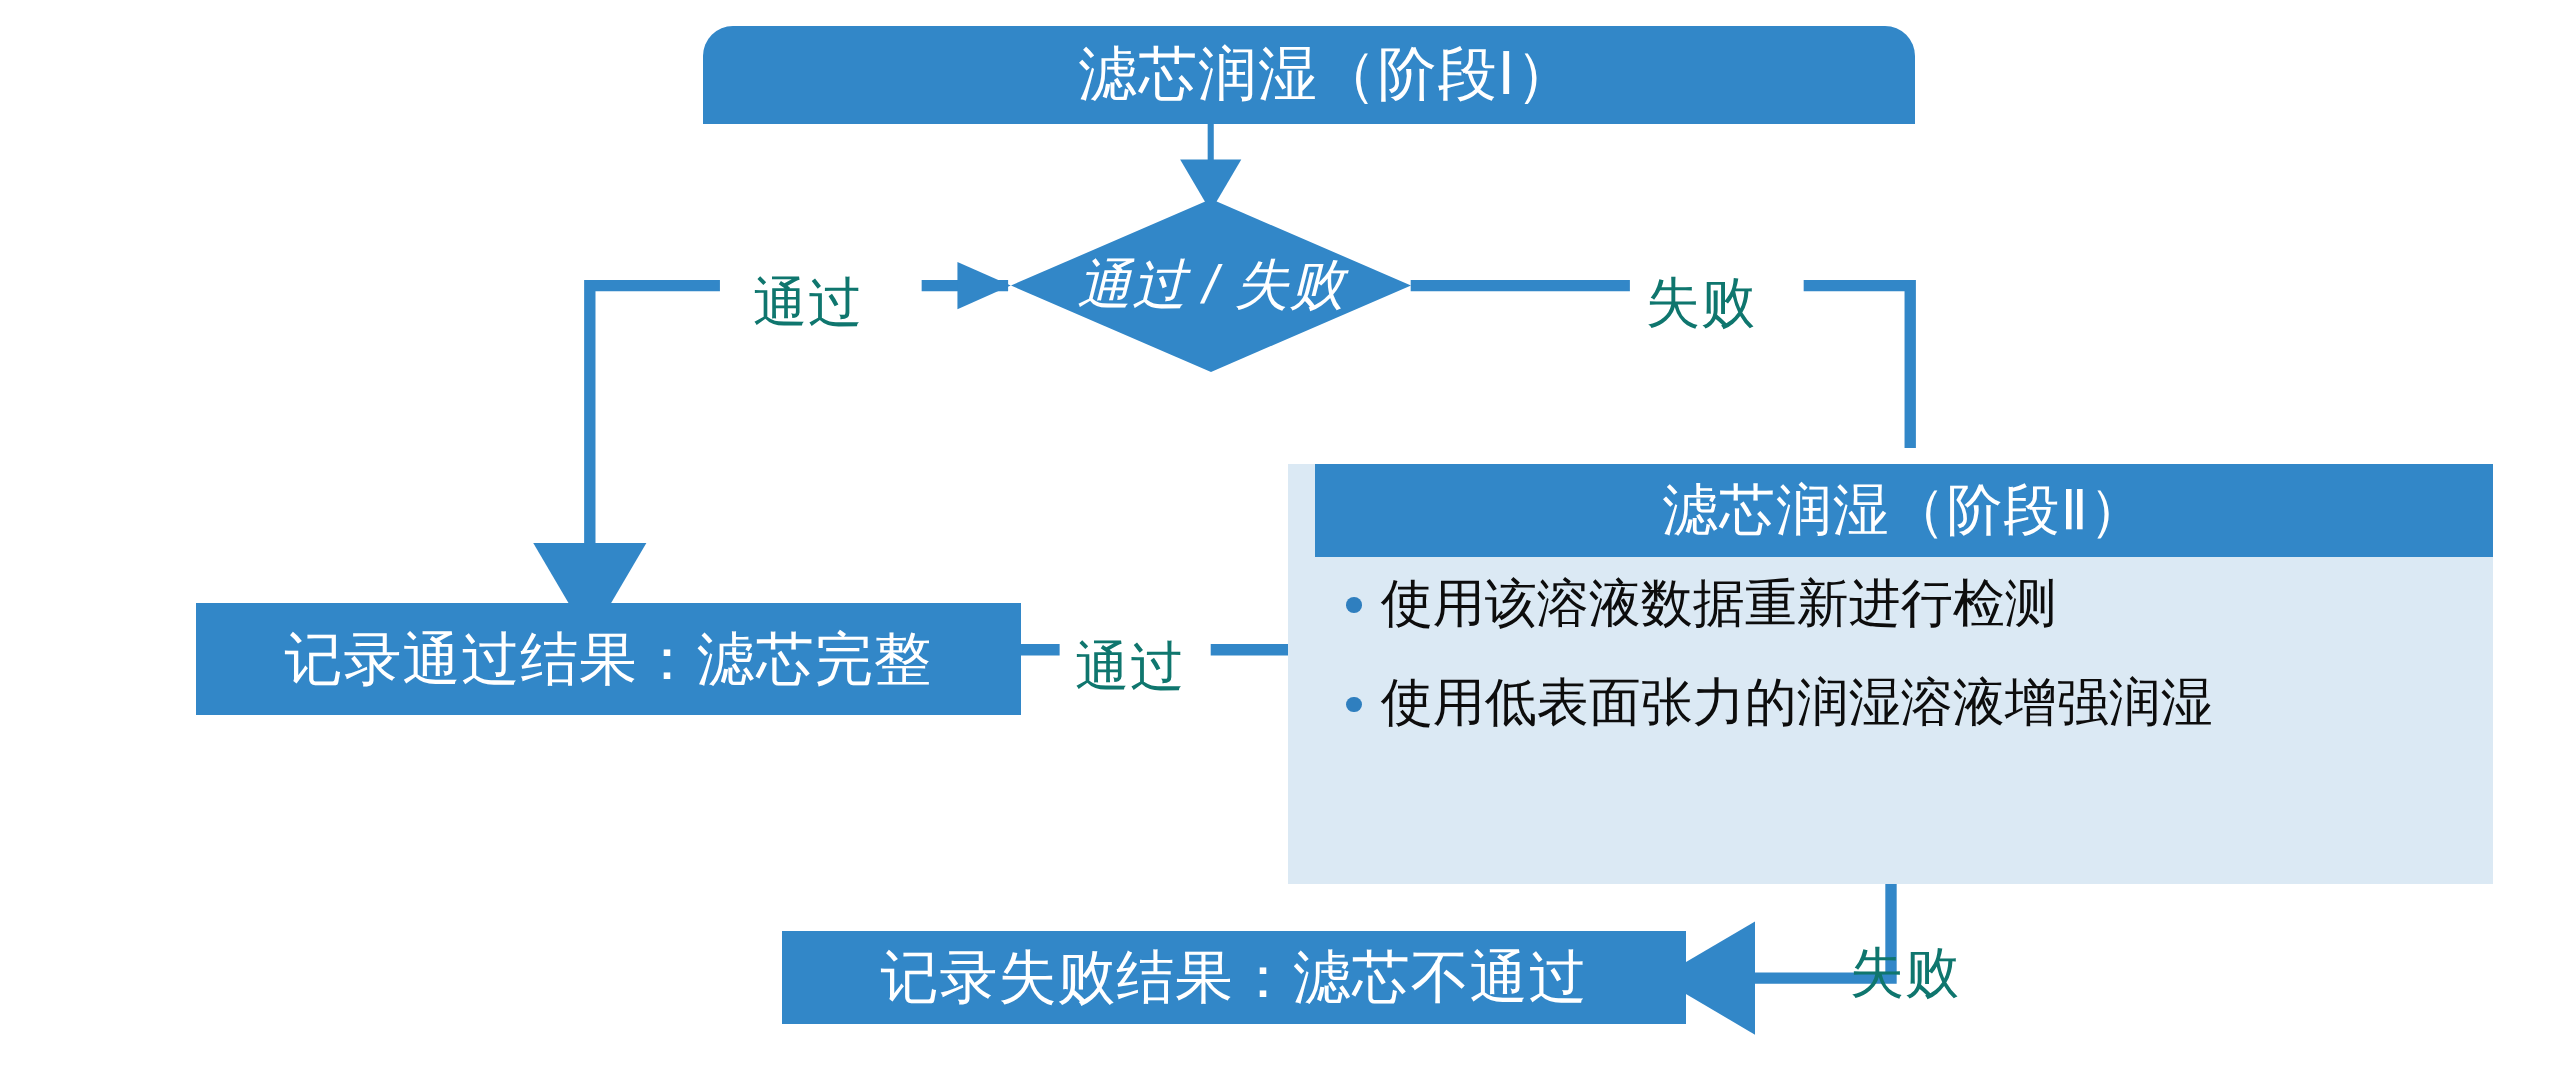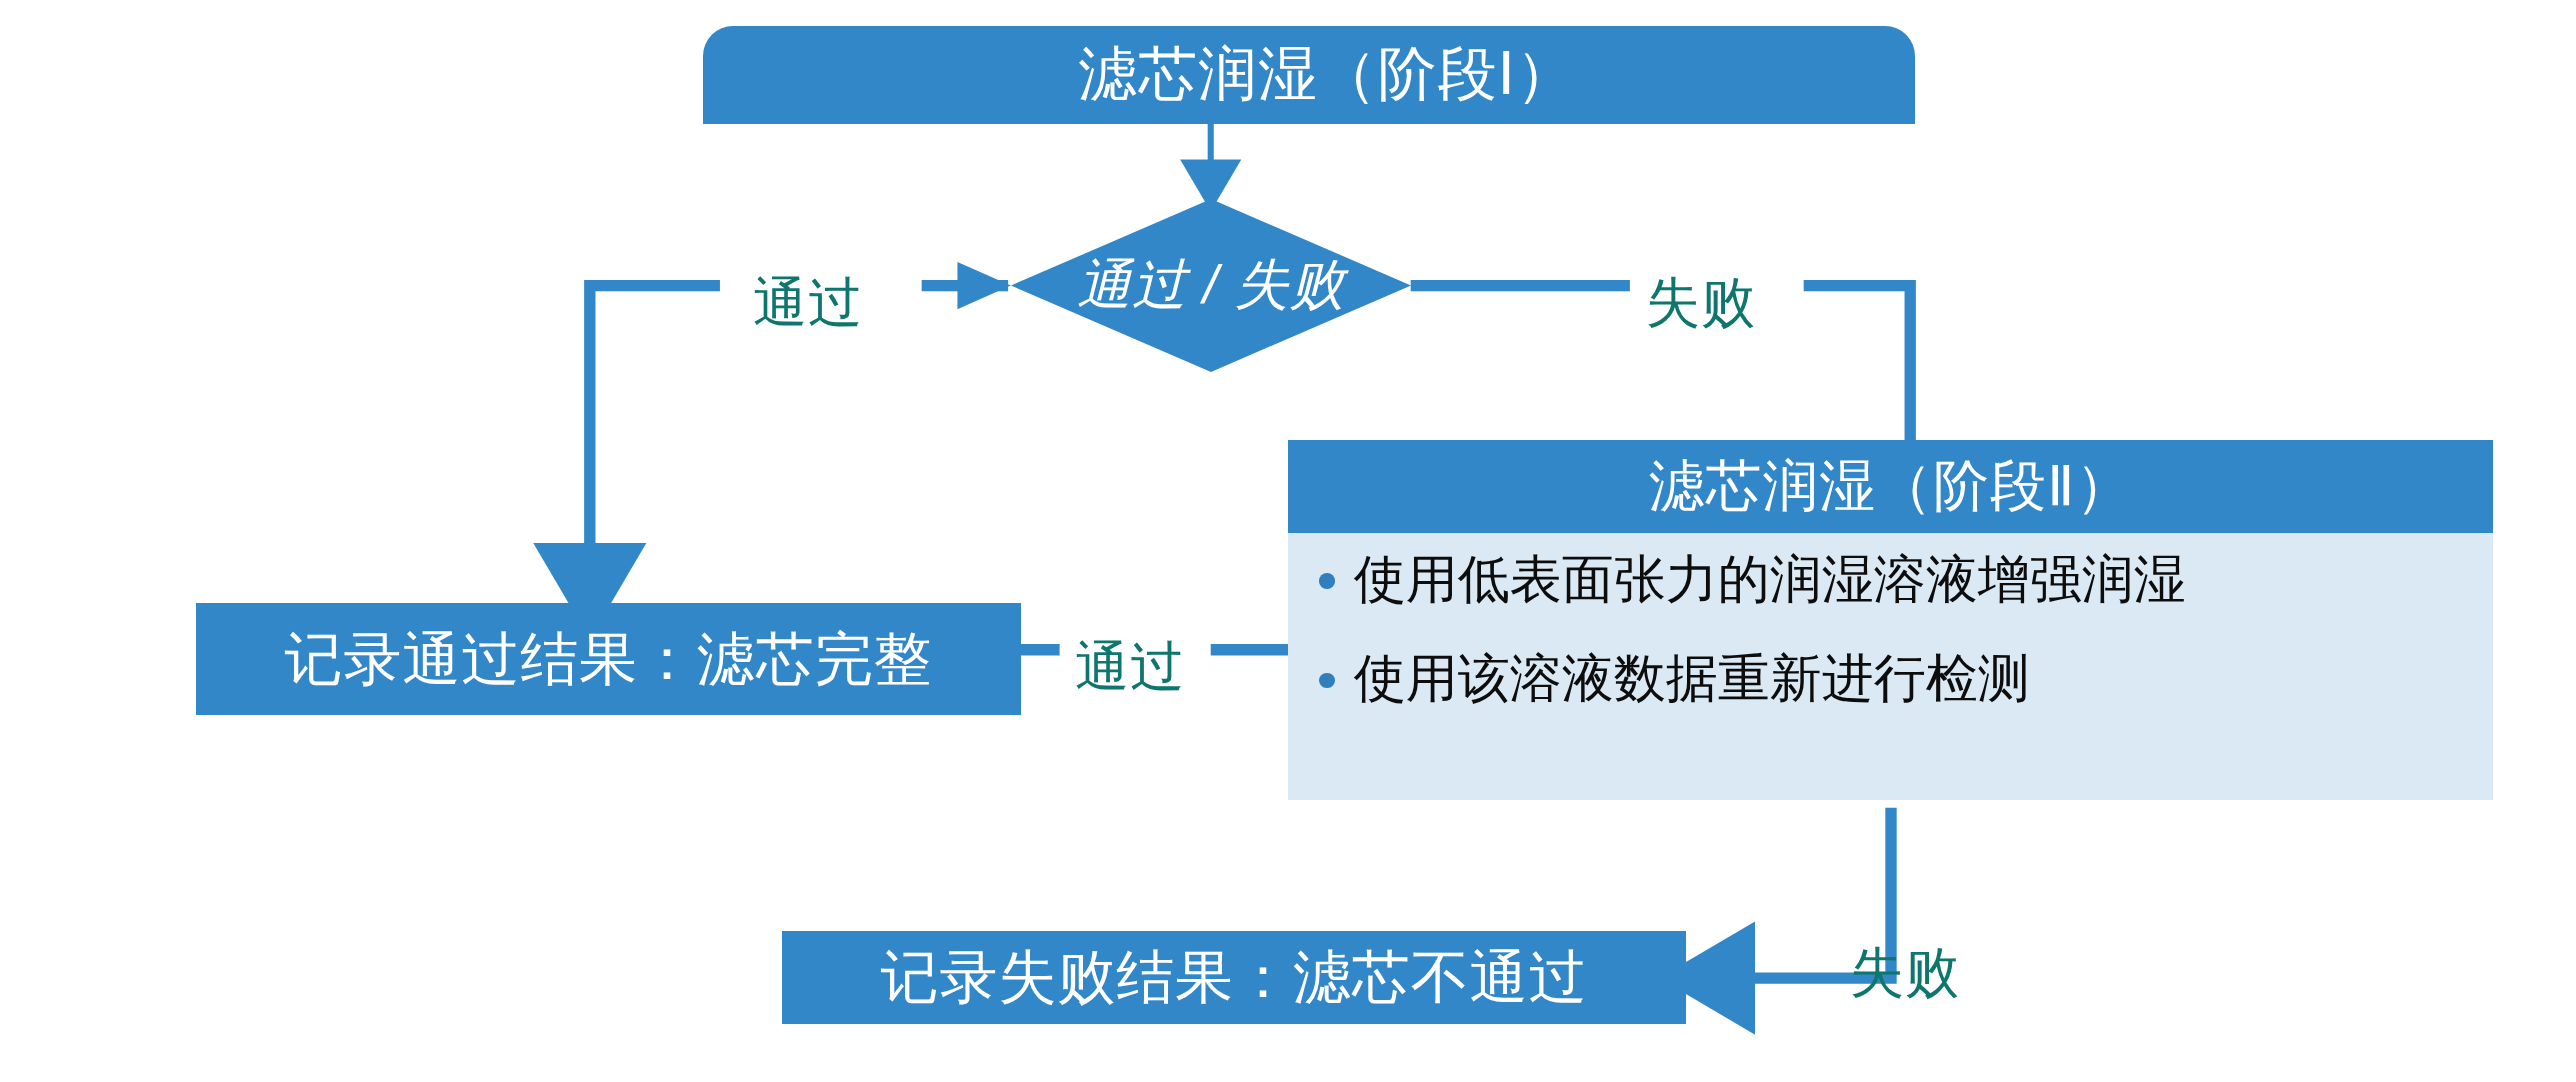--- a/index.html
+++ b/index.html
@@ -88,25 +88,26 @@
     font-size: 54px;
     white-space: nowrap;
     letter-spacing: 0.9px;
     font-style: italic;
   }
 
   
   #panel-stage2 {
     position: absolute;
     left: 1288px;
-    top: 440px;
+    top: 464px;
     width: 1205px;
-    height: 360px;
+    height: 420px;
     background: #dbe9f4;
     box-sizing: border-box;
+    padding-left: 27px;
   }
   #panel-stage2 .panel-head {
     height: 93px;
     background: #3287c8;
     color: #ffffff;
     display: flex;
     align-items: center;
     justify-content: center;
     font-size: 56px;
     white-space: nowrap;
@@ -207,23 +208,23 @@
     <span>记录失败结果：滤芯不通过</span>
   </div>
 
   <div id="panel-stage2">
     <div class="panel-head">
       <span>滤芯润湿（阶段Ⅱ）</span>
     </div>
     <div class="panel-body">
       <div class="bullet-row">
         <span class="bullet-dot"></span>
-        <span class="bullet-text">使用低表面张力的润湿溶液增强润湿</span>
+        <span class="bullet-text">使用该溶液数据重新进行检测</span>
       </div>
       <div class="bullet-row">
         <span class="bullet-dot"></span>
-        <span class="bullet-text">使用该溶液数据重新进行检测</span>
+        <span class="bullet-text">使用低表面张力的润湿溶液增强润湿</span>
       </div>
     </div>
   </div>
 
 </div>
 
 
 </body></html>

